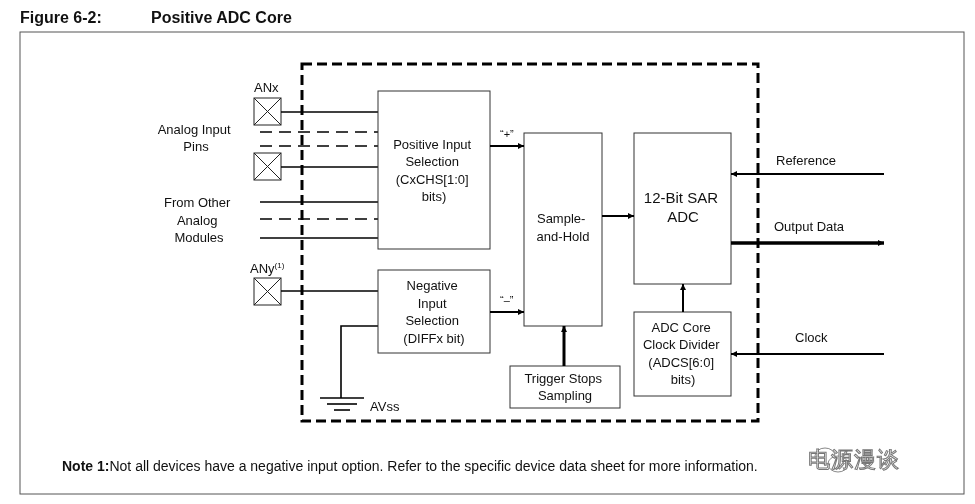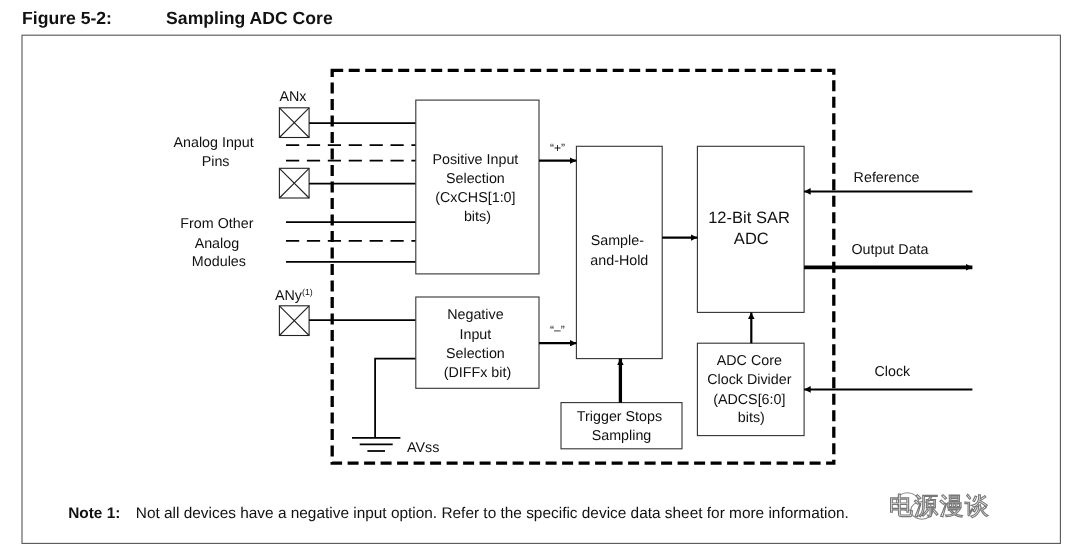--- a/index.html
+++ b/index.html
@@ -2,28 +2,28 @@
 <html><head>
 <meta charset="utf-8">
 <style>
   html, body { margin:0; padding:0; background:#ffffff; }
   body { width:975px; height:504px; position:relative; overflow:hidden; font-family:"Liberation Sans", sans-serif; }
   .fig-title { position:absolute; top:9px; left:20px; font-weight:bold; font-size:16px; color:#111; }
   .fig-title .num { display:inline-block; width:131px; }
   svg { position:absolute; left:0; top:0; }
   svg text { font-family:"Liberation Sans", sans-serif; fill:#111; }
   .note { position:absolute; left:62px; top:458px; font-size:14px; color:#111; white-space:nowrap; }
-  .note b { margin-right:14px; }
+  .note b { }
   .watermark { position:absolute; left:808px; top:445px; font-size:22px; color:#fff; -webkit-text-stroke:1px #777; font-family:Liberation Sans, sans-serif; letter-spacing:1px; }
 </style>
 </head>
 <body>
 
 <div class="fig-title">
-  <span class="num">Figure 5-2:</span><span>Sampling ADC Core</span>
+  <span class="num">Figure 6-2:</span><span>Positive ADC Core</span>
 </div>
 
 <svg width="975" height="504" viewBox="0 0 975 504">
   <defs>
     <marker id="arr" viewBox="0 0 10 10" refX="10" refY="5" markerWidth="6" markerHeight="6" orient="auto" markerUnits="userSpaceOnUse">
       <path d="M0,0 L10,5 L0,10 z" fill="#000"></path>
     </marker>
   </defs>
 
   <rect x="20" y="32" width="944" height="462" fill="none" stroke="#555" stroke-width="1"></rect>

